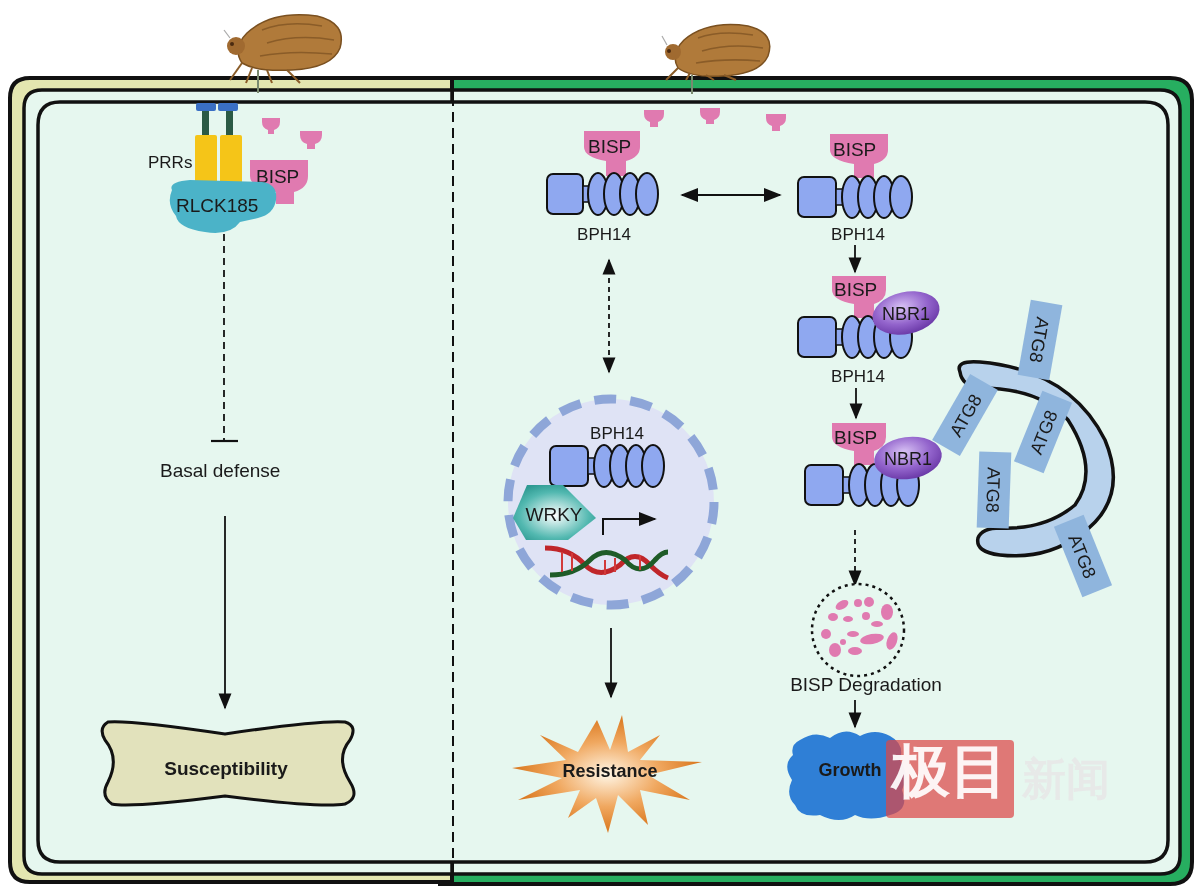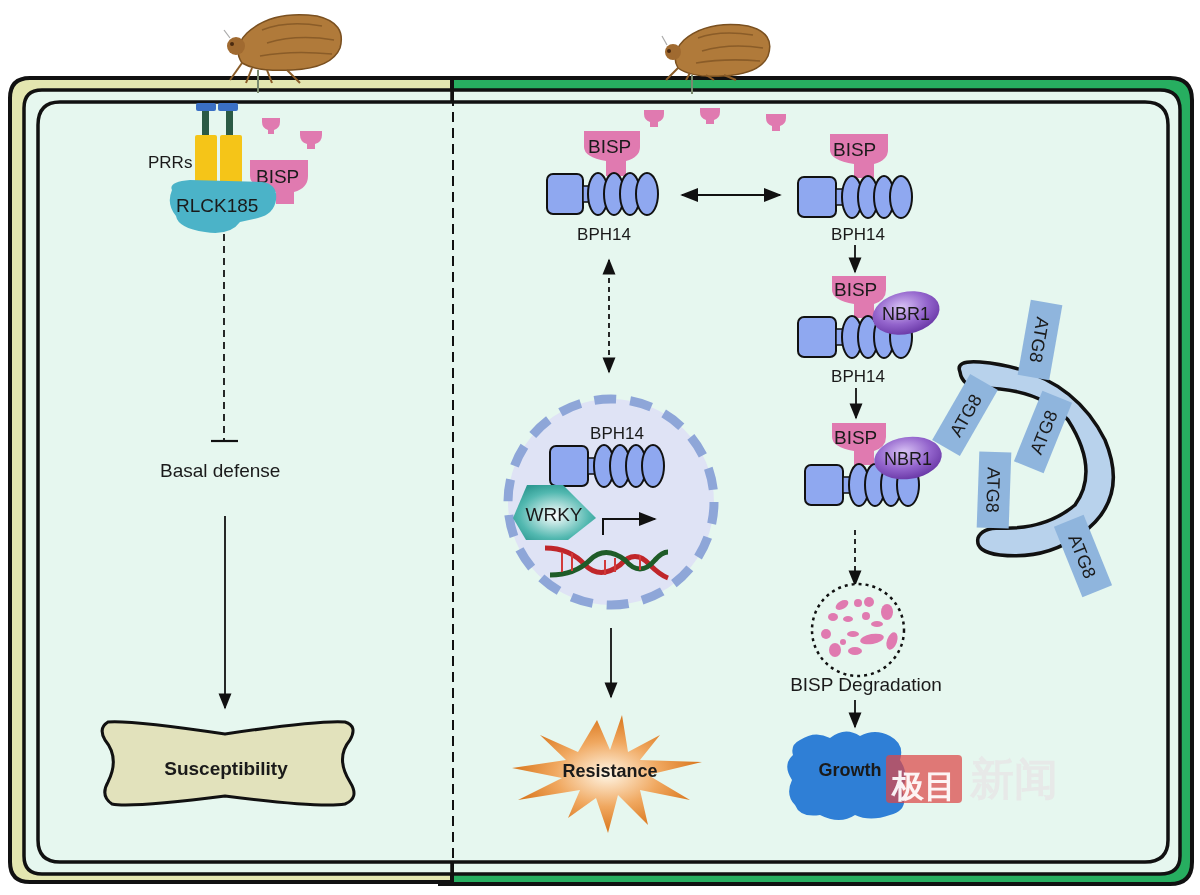--- a/index.html
+++ b/index.html
@@ -1,20 +1,20 @@
 <!DOCTYPE html>
 <html><head>
 <meta charset="utf-8">
 <style>
   html, body { margin: 0; padding: 0; background: #ffffff; }
   body { width: 1200px; height: 895px; position: relative; overflow: hidden; font-family: "Liberation Sans", sans-serif; }
   #fig { position: absolute; left: 0; top: 0; width: 1200px; height: 895px; }
   .lbl { font-family: "Liberation Sans", sans-serif; fill: #1a1a1a; }
   .watermark { position: absolute; left: 886px; top: 748px; height: 62px; display: flex; align-items: center; }
-  .wm-red { background: rgba(220, 70, 70, 0.72); color: rgba(255,255,255,0.92); font-family: "DejaVu Serif", serif; font-size: 32px; font-weight: bold; padding: 0 6px; height: 48px; line-height: 62px; border-radius: 4px; }
+  .wm-red { background: rgba(220, 70, 70, 0.72); color: rgba(255,255,255,0.92); font-family: "DejaVu Serif", serif; font-size: 58px; font-weight: bold; padding: 0 6px; height: 78px; line-height: 62px; border-radius: 4px; }
   .wm-grey { color: rgba(230,230,230,0.85); font-family: "DejaVu Serif", serif; font-size: 44px; font-weight: bold; padding-left: 8px; height: 62px; line-height: 62px; }
 </style>
 </head>
 <body>
 
 <svg id="fig" viewBox="0 0 1200 895" xmlns="http://www.w3.org/2000/svg">
   <defs>
     <radialGradient id="gResist" cx="50%" cy="50%" r="50%">
       <stop offset="0%" stop-color="#fff6e6"></stop>
       <stop offset="55%" stop-color="#f0a860"></stop>

